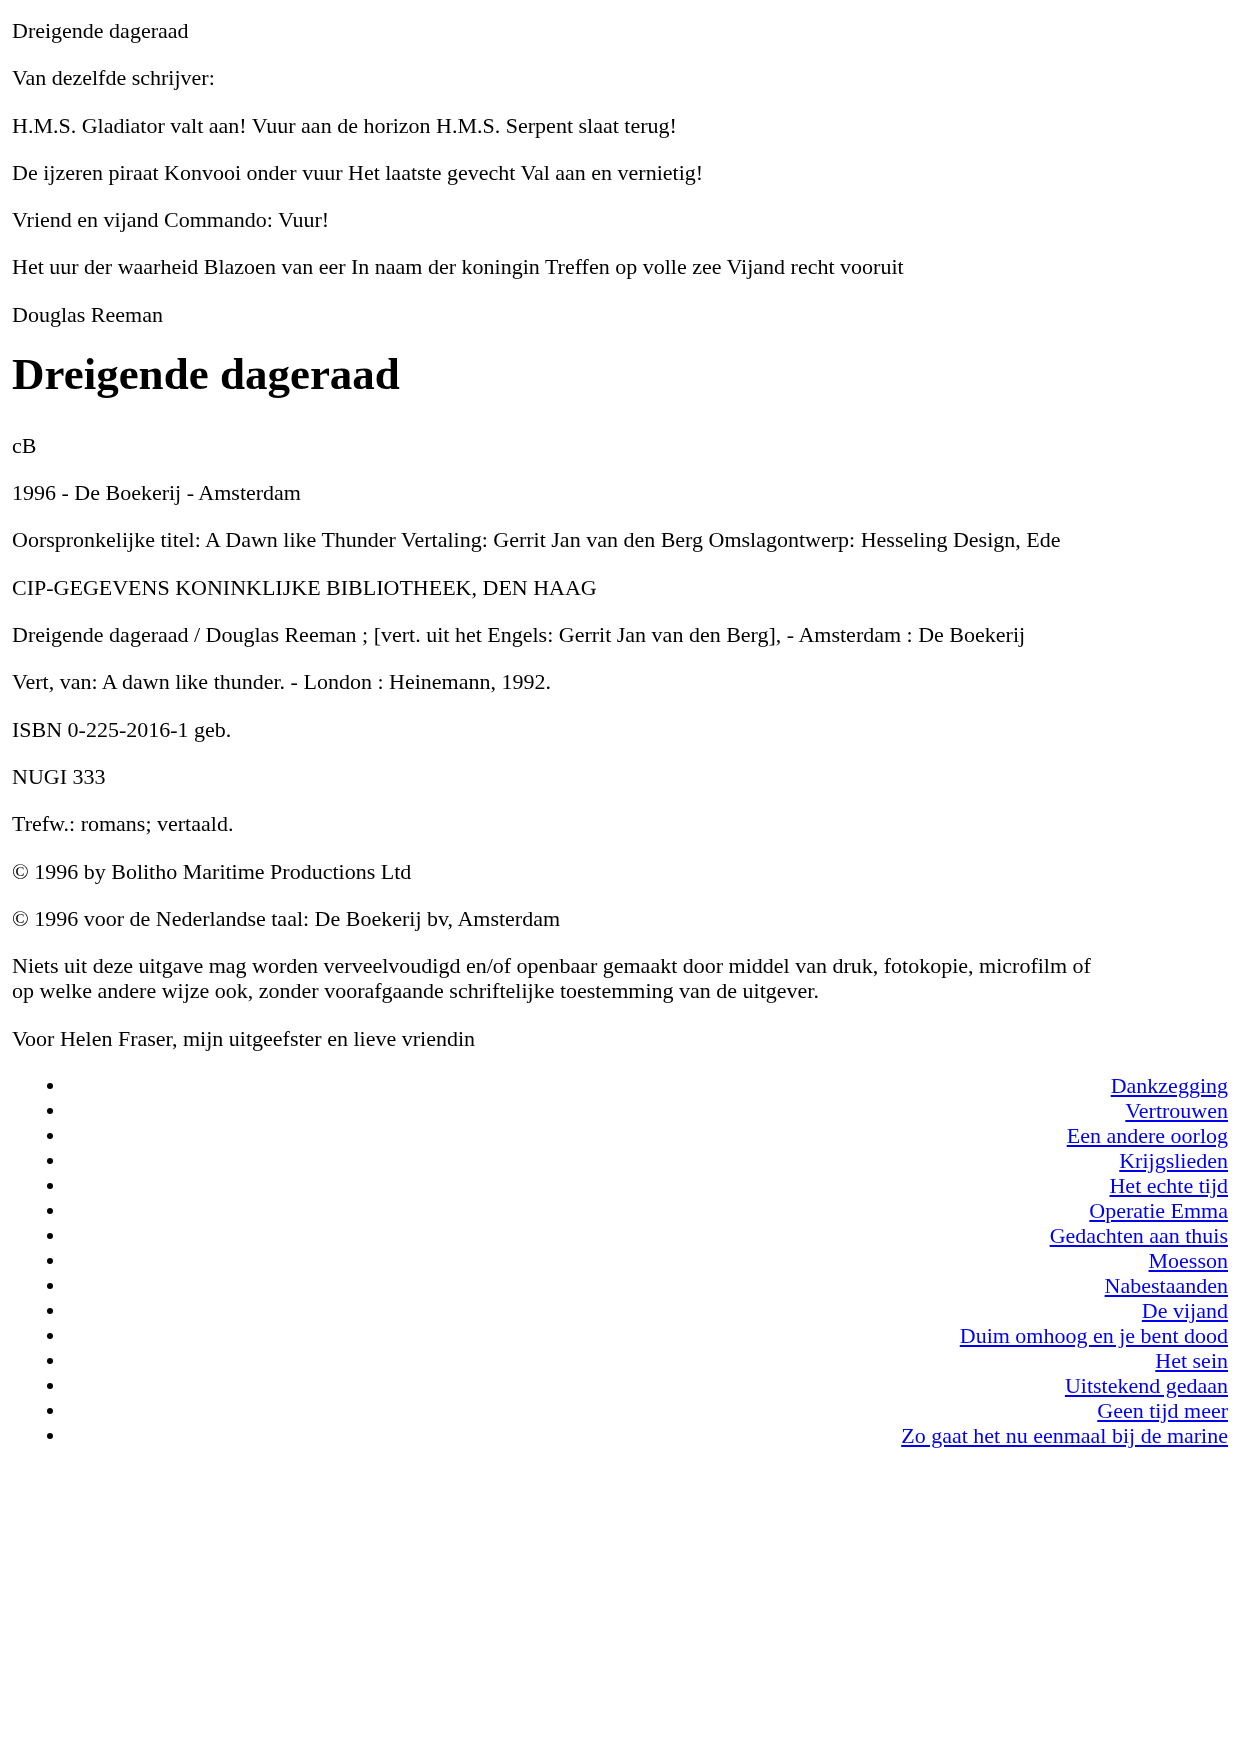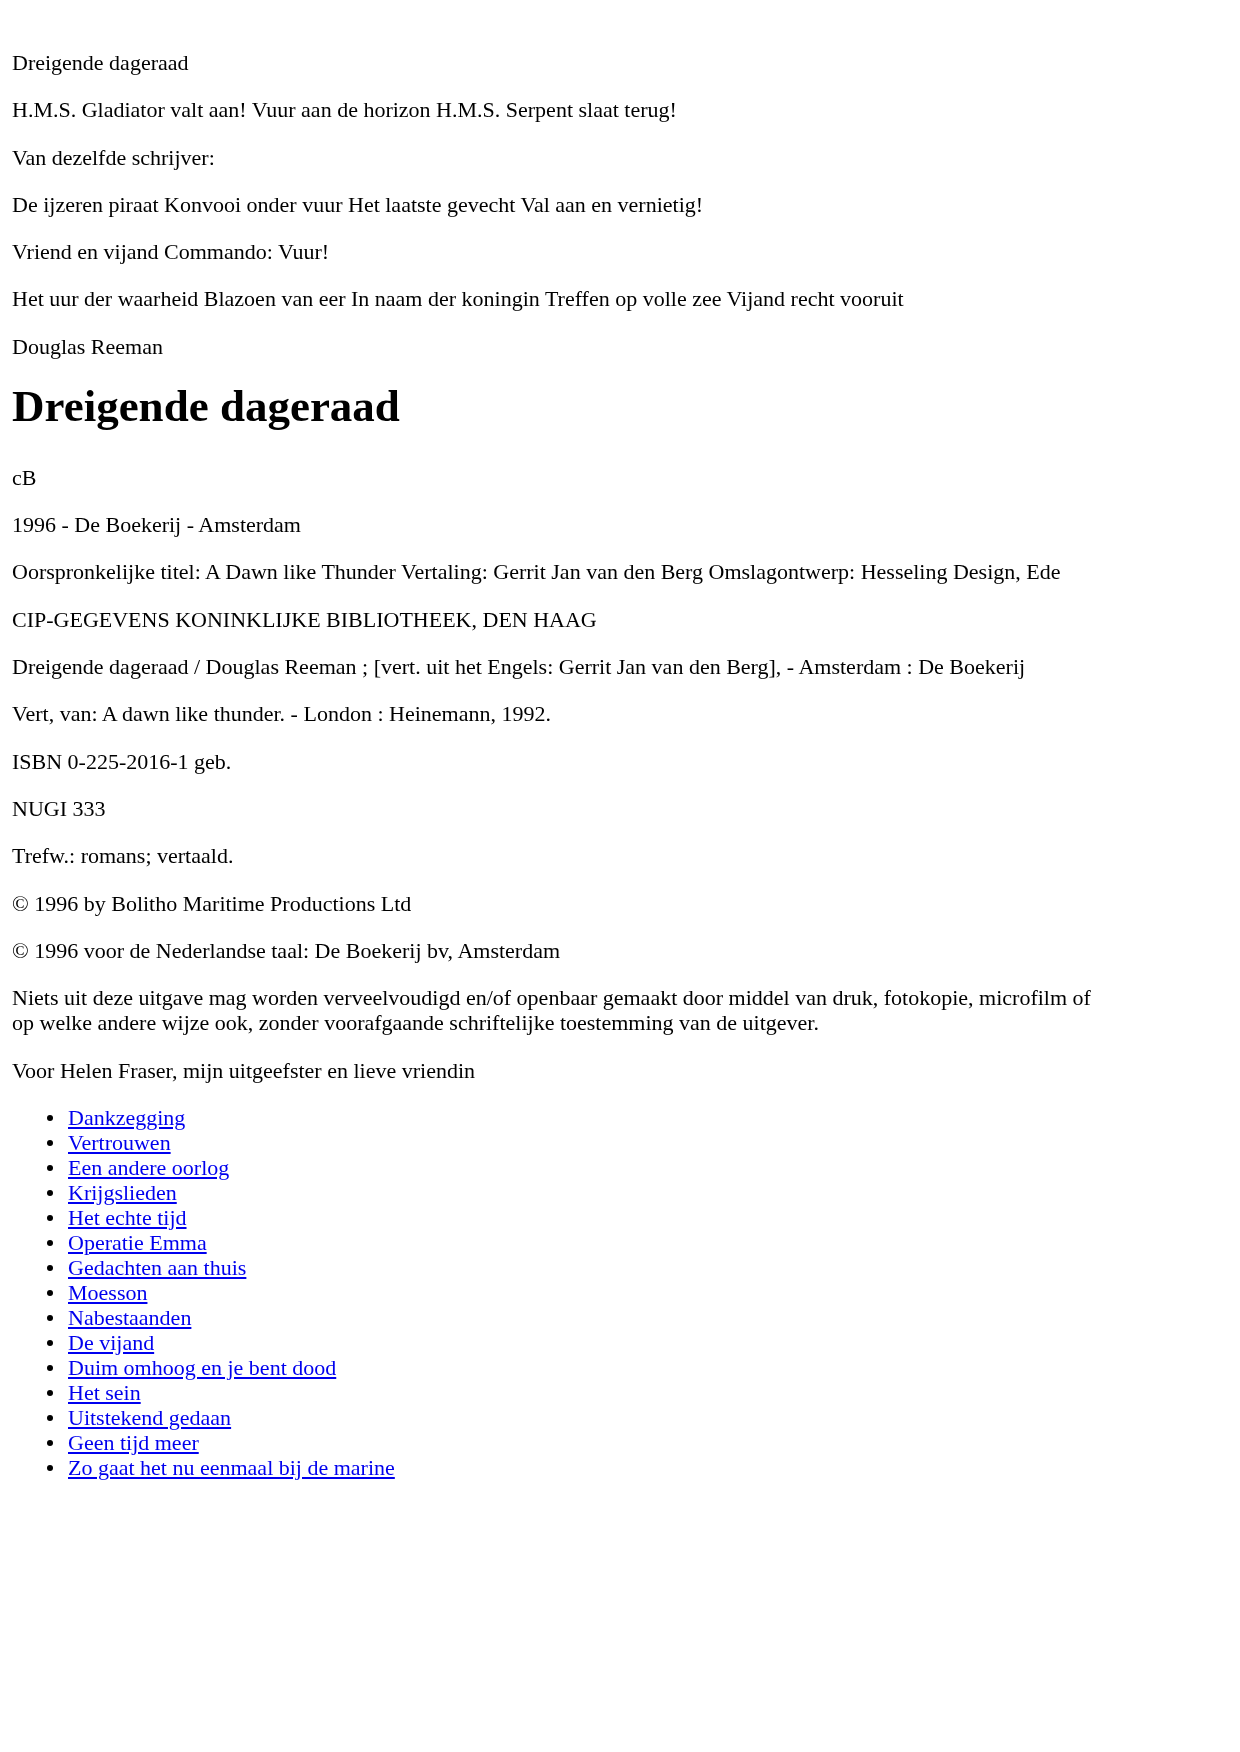--- a/index.html
+++ b/index.html
@@ -10,39 +10,39 @@
     body {
       width: 1240px;
       min-height: 1752px;
       font-family: "Liberation Serif", "DejaVu Serif", serif;
       font-size: 22px;
       color: #000000;
       line-height: 1.15;
     }
     .page {
       padding: 18px 12px 0 12px;
-      margin-top: 32px;
     }
     p {
       margin: 0 0 22px 0;
     }
     h1 {
       font-family: "Liberation Serif", "DejaVu Serif", serif;
       font-size: 45px;
       font-weight: bold;
       margin: 6px 0 32px 0;
       line-height: 1.15;
     }
     .long-para {
       width: 1100px;
     }
     ul.toc {
       margin: 0;
       padding: 0 0 0 56px;
       list-style: none;
+      text-align: right;
     }
     ul.toc li {
       position: relative;
       line-height: 25px;
       height: 25px;
     }
     ul.toc li .bullet {
       position: absolute;
       left: -21px;
       top: 10px;
@@ -55,22 +55,22 @@
       color: #0000ee;
       text-decoration: underline;
     }
   </style>
 </head>
 <body>
 
 <div class="page">
 
   <p>Dreigende dageraad</p>
+  <p>Van dezelfde schrijver:</p>
   <p>H.M.S. Gladiator valt aan! Vuur aan de horizon H.M.S. Serpent slaat terug!</p>
-  <p>Van dezelfde schrijver:</p>
   <p>De ijzeren piraat Konvooi onder vuur Het laatste gevecht Val aan en vernietig!</p>
   <p>Vriend en vijand Commando: Vuur!</p>
   <p>Het uur der waarheid Blazoen van eer In naam der koningin Treffen op volle zee Vijand recht vooruit</p>
   <p>Douglas Reeman</p>
 
   <h1>Dreigende dageraad</h1>
 
   <p>cB</p>
   <p>1996 - De Boekerij - Amsterdam</p>
 

